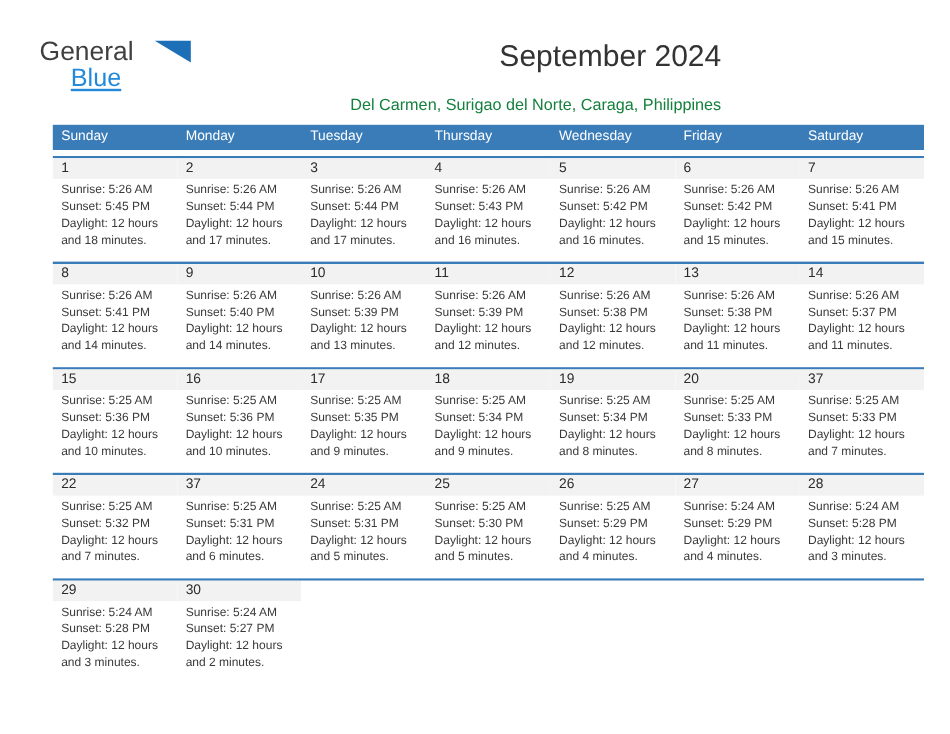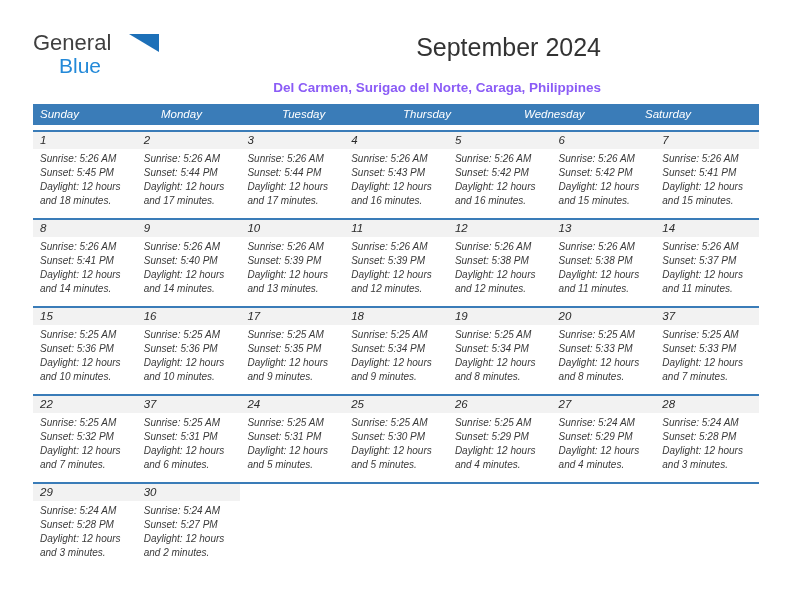--- a/index.html
+++ b/index.html
@@ -39,45 +39,45 @@
     border-top:18px solid #1d70b8;
     border-left:30px solid transparent;
   }
   .logo-blue{
     display:block;
     margin-left:26px;
     margin-top:1px;
     font-size:21px;
     color:#2389d8;
     line-height:22px;
+    text-decoration:underline;
   }
 
   .title{
     position:absolute;
     right:35px; top:33px;
     font-size:25px;
     color:#333333;
     font-weight:normal;
     white-space:nowrap;
   }
   .subtitle{
     position:absolute;
     right:35px; top:80px;
     font-size:13.5px;
-    color:#8b5cf6;
-    font-weight:bold;
+    color:#15803d;
+    font-weight:normal;
     white-space:nowrap;
   }
 
   
   .calendar{
     position:absolute;
-    left:33px; top:104px;
+    left:44px; top:104px;
     width:726px;
-    font-style:italic;
   }
   .hdr{
     display:flex;
     background:#3a7cb8;
     height:21px;
   }
   .hdr .cell{
     flex:1 1 0;
     color:#ffffff;
     font-size:11.5px;
@@ -134,20 +134,21 @@
   </div>
 
   <div class="calendar">
 
     <div class="hdr">
       <div class="cell">Sunday</div>
       <div class="cell">Monday</div>
       <div class="cell">Tuesday</div>
       <div class="cell">Thursday</div>
       <div class="cell">Wednesday</div>
+      <div class="cell">Friday</div>
       <div class="cell">Saturday</div>
     </div>
 
     <div class="week">
       <div class="day">
           <div class="datenum">1</div>
           <div class="info">
             <div>Sunrise: 5:26 AM</div>
             <div>Sunset: 5:45 PM</div>
             <div>Daylight: 12 hours</div>

